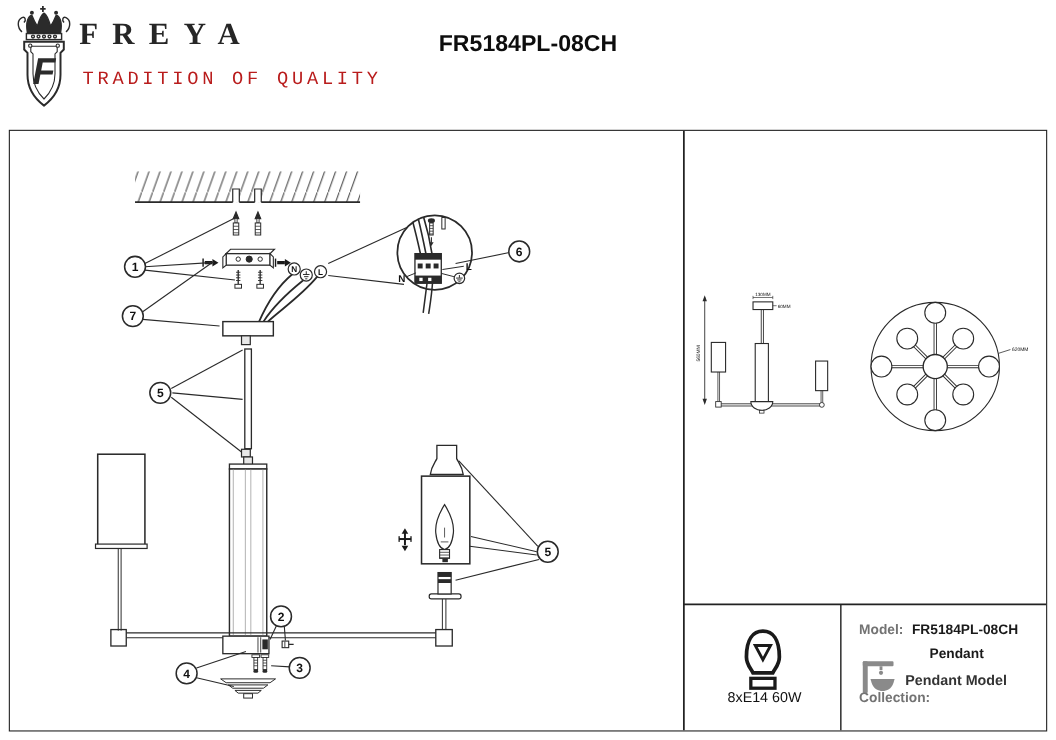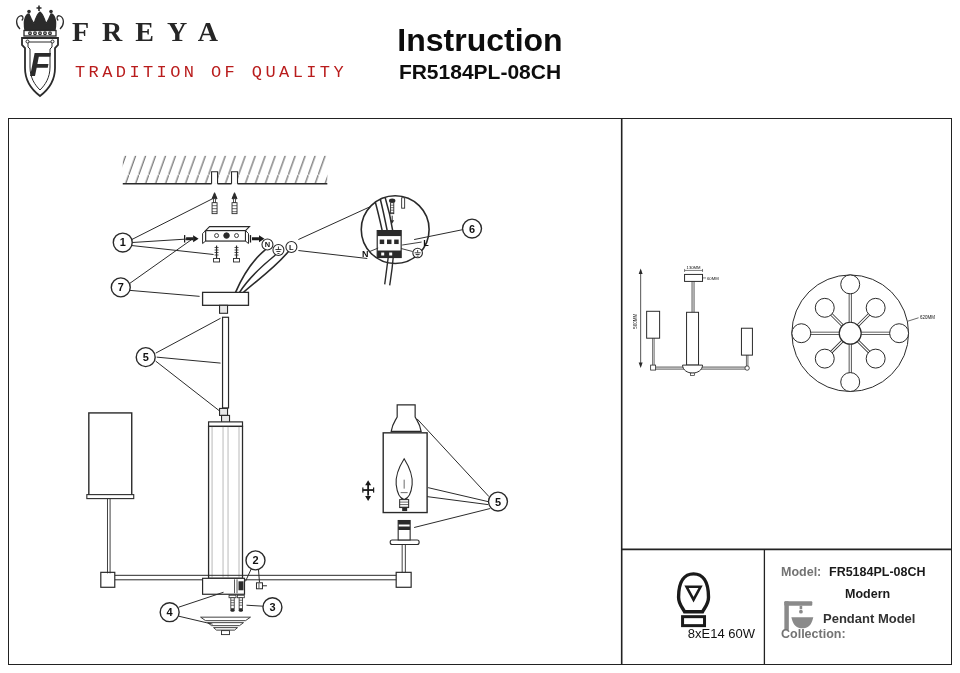--- a/index.html
+++ b/index.html
@@ -14,21 +14,21 @@
   #title-block{left:310px;top:24px;width:340px;text-align:center;}
   #doc-title{font-size:32px;font-weight:700;color:#0d0d0d;line-height:1.0;}
   #doc-subtitle{font-size:21px;font-weight:700;color:#0d0d0d;margin-top:4px;}
   
   #main-box{left:8px;top:118px;width:944px;height:547px;border:1.6px solid #222;
     box-sizing:border-box;background:#fff;}
   #diagram-svg{position:absolute;left:0;top:0;width:100%;height:100%;}
   
   .spec-label{font-size:12.5px;font-weight:700;color:#737373;white-space:nowrap;}
   .spec-value{font-size:12.5px;font-weight:700;color:#1a1a1a;white-space:nowrap;}
-  #bulb-caption{left:626px;top:507px;width:120px;text-align:right;font-size:13px;color:#111;}
+  #bulb-caption{left:626px;top:507px;width:120px;text-align:center;font-size:13px;color:#111;}
   #category-label{left:814px;top:492px;font-size:13px;font-weight:700;color:#333;}
   svg text{font-family:"Liberation Sans",sans-serif;}
 </style>
 </head>
 <body>
 
 <div class="abs" style="left:0;top:0;width:960px;height:118px;">
   <svg class="abs" style="left:10px;top:4px;" width="60" height="104" viewBox="0 0 60 104">
     <g stroke="#2b2b2b" fill="none" stroke-width="1.3">
       <path d="M 29,1.5 L 29,7 M 26.5,4 L 31.5,4" stroke-width="1.6"></path>
@@ -48,21 +48,20 @@
       <path d="M 12,34 L 48,34 L 48,41 L 45,44 L 45,64 C 45,77 38,86 30,92 C 22,86 15,77 15,64 L 15,44 L 12,41 Z" stroke-width="1.8"></path>
       <path d="M 18,38 L 42,38 L 42,43 L 40,45 L 40,63 C 40,74 35,81 30,86 C 25,81 20,74 20,63 L 20,45 L 18,43 Z" stroke-width="1"></path>
       <circle cx="17.5" cy="37.5" r="1.5" stroke-width="1"></circle>
       <circle cx="42.5" cy="37.5" r="1.5" stroke-width="1"></circle>
     </g>
     <text x="30" y="72" font-family="Liberation Serif,serif" font-style="italic" font-weight="700" font-size="34" fill="#2b2b2b" text-anchor="middle">F</text>
   </svg>
   <div class="abs" id="brand-name">FREYA</div>
   <div class="abs" id="brand-tagline">TRADITION OF QUALITY</div>
   <div class="abs" id="title-block">
-    <div id="doc-title">Instruction</div>
     <div id="doc-subtitle">FR5184PL-08CH</div>
   </div>
 </div>
 
 <div class="abs" id="main-box">
 <svg id="diagram-svg" viewBox="0 0 944 547" preserveAspectRatio="none">
   <defs>
     <pattern id="hatch" patternUnits="userSpaceOnUse" width="10" height="28">
       <line x1="0" y1="28" x2="10" y2="0" stroke="#2a2a2a" stroke-width="0.9"></line>
     </pattern>
@@ -389,15 +388,15 @@
     <rect x="792.3" y="488.5" width="2.6" height="3.5"></rect>
     <circle cx="793.6" cy="494.5" r="1.9"></circle>
     <path d="M 784,500 L 806,500 L 805,503.5 C 803,509.5 799,511 795,511 C 791,511 787,509.5 785,503.5 Z"></path>
   </g>
 </svg>
 
   <div class="abs" id="bulb-caption">8xE14 60W</div>
   <div class="abs spec-label" style="left:772px;top:446px;">Model:</div>
   <div class="abs spec-value" style="left:820px;top:446px;">FR5184PL-08CH</div>
   <div class="abs spec-label" style="left:772px;top:468px;margin-top:40px;">Collection:</div>
-  <div class="abs spec-value" style="left:836px;top:468px;">Modern</div>
+  <div class="abs spec-value" style="left:836px;top:468px;">Pendant</div>
   <div class="abs" id="category-label">Pendant Model</div>
 </div>
 
 </body></html>

